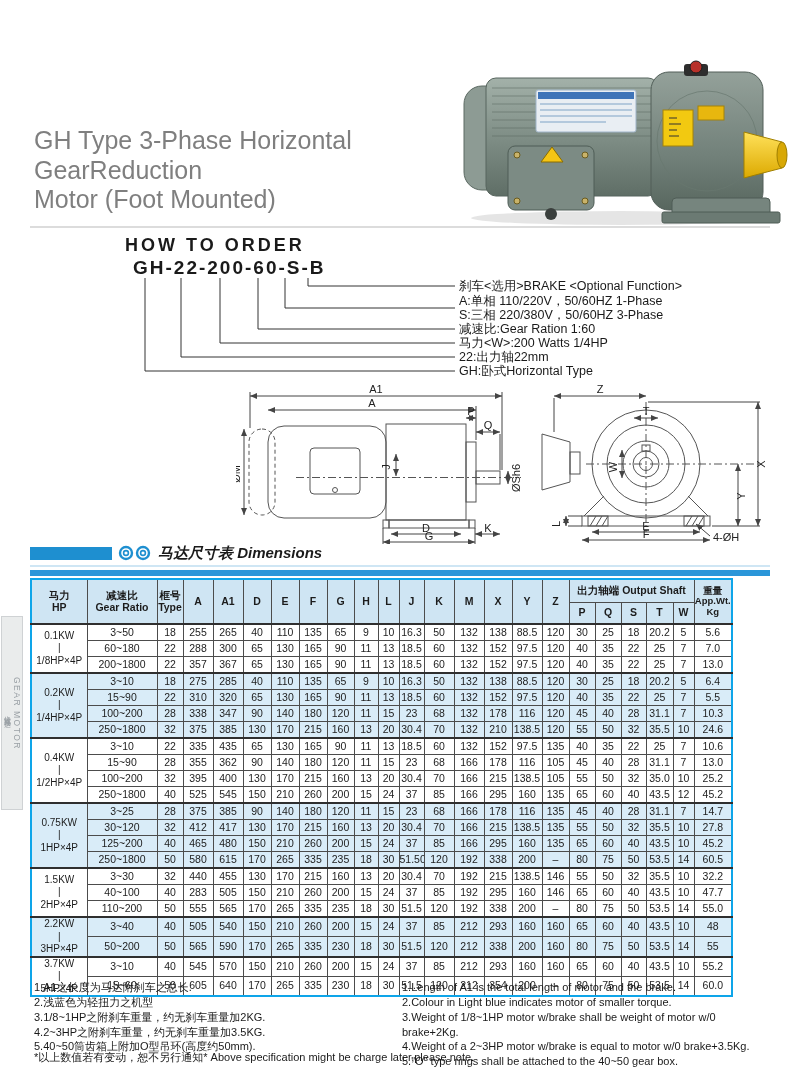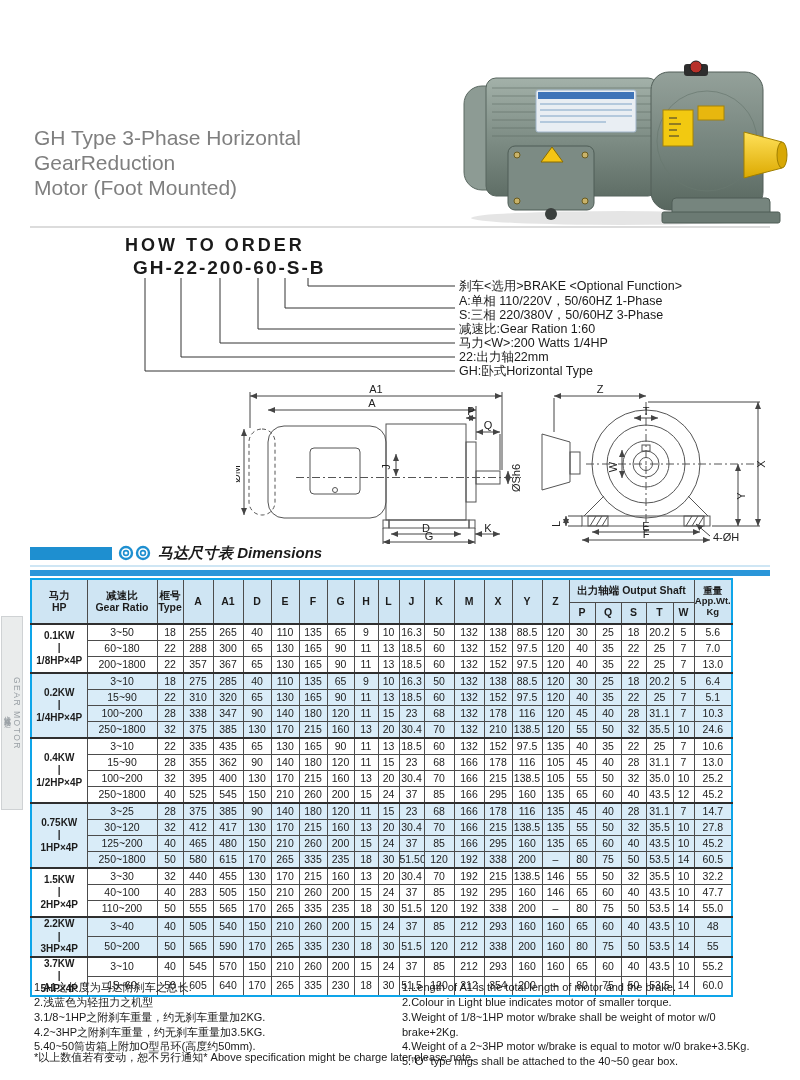--- a/index.html
+++ b/index.html
@@ -2,21 +2,21 @@
 <html><head>
 <meta charset="utf-8">
 <style>
   html,body{margin:0;padding:0;background:#fff;}
   .page{position:relative;width:800px;height:1080px;background:#fff;overflow:hidden;
         font-family:"Liberation Sans",sans-serif;color:#1a1a1a;}
   
   .title-block{position:absolute;left:34px;top:122px;width:400px;}
   .title-cn{font-size:26px;font-weight:bold;letter-spacing:.5px;white-space:nowrap;}
   .title-cn .gh{font-weight:900;letter-spacing:2px;margin-right:2px;}
-  .title-en{font-size:21px;color:#7f7f7f;line-height:1.18;margin-top:4px;}
+  .title-en{font-size:25px;color:#7f7f7f;line-height:1.18;margin-top:4px;}
   .divider{position:absolute;left:30px;top:226px;width:740px;height:2px;background:#dcdcdc;}
   
   .motor-photo{position:absolute;left:436px;top:28px;width:352px;height:202px;}
   
   .hto{position:absolute;left:125px;top:235px;width:660px;}
   .hto-heading{font-size:18px;font-weight:bold;letter-spacing:3px;}
   .hto svg text{font-family:"Liberation Sans",sans-serif;}
   .hto .code{font-size:19px;font-weight:bold;letter-spacing:2px;fill:#1a1a1a;}
   .hto .lbl{font-size:12.5px;fill:#1a1a1a;}
   
@@ -34,21 +34,21 @@
   .dim-table{position:absolute;left:30px;top:578px;width:616px;border-collapse:collapse;
              table-layout:fixed;border:2px solid #0ea5e9;}
   .dim-table th,.dim-table td{border:1px solid #4c4c4c;text-align:center;vertical-align:middle;
              padding:0;font-size:10.5px;line-height:1.12;color:#1c1c1c;overflow:hidden;}
   .dim-table thead th{background:#cfe5f3;font-weight:bold;height:20px;}
   .dim-table thead tr:first-child th{height:22px;}
   .dim-table thead th.wt{font-size:9.5px;}
   .dim-table tbody td{height:15px;background:#fff;}
   .dim-table tr.hl td{background:#d9ecf8;}
   .dim-table tr.gsep td{border-top:2px solid #2f2f2f;}
-  .dim-table td.hp-cell{font-weight:bold;font-size:10px;line-height:1.25;}
+  .dim-table td.hp-cell{font-weight:normal;font-size:10px;line-height:1.25;}
   
   .footnotes{position:absolute;left:34px;top:980px;width:736px;display:flex;}
   .fn-col{width:368px;}
   .fn-line{font-size:11px;line-height:1.35;color:#1a1a1a;}
   .bottom-note{position:absolute;left:34px;top:1050px;font-size:11px;color:#1a1a1a;}
   
   .side-tab{position:absolute;left:1px;top:616px;width:20px;height:192px;background:#eaecec;
             border:1px solid #cfd2d4;display:flex;justify-content:center;align-items:center;}
   .side-tab span{writing-mode:vertical-rl;color:#9aa0a5;}
   .side-tab .tab-cn{font-size:7px;letter-spacing:1px;}
@@ -429,21 +429,21 @@
           <td>60</td>
           <td>132</td>
           <td>152</td>
           <td>97.5</td>
           <td>120</td>
           <td>40</td>
           <td>35</td>
           <td>22</td>
           <td>25</td>
           <td>7</td>
-          <td>5.1</td>
+          <td>5.5</td>
         </tr>
         <tr class="hl">
           <td>100~200</td>
           <td>28</td>
           <td>338</td>
           <td>347</td>
           <td>90</td>
           <td>140</td>
           <td>180</td>
           <td>120</td>

